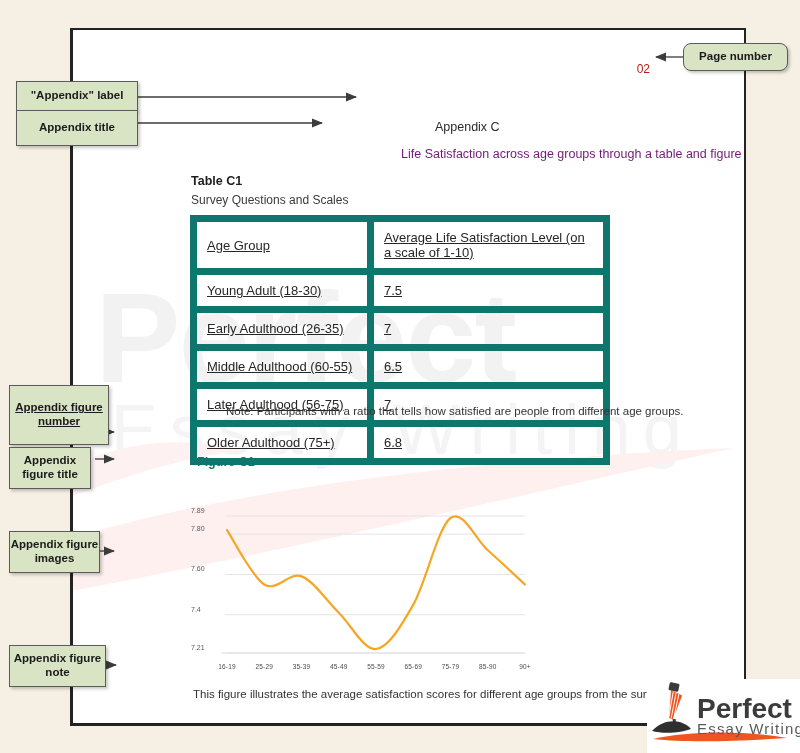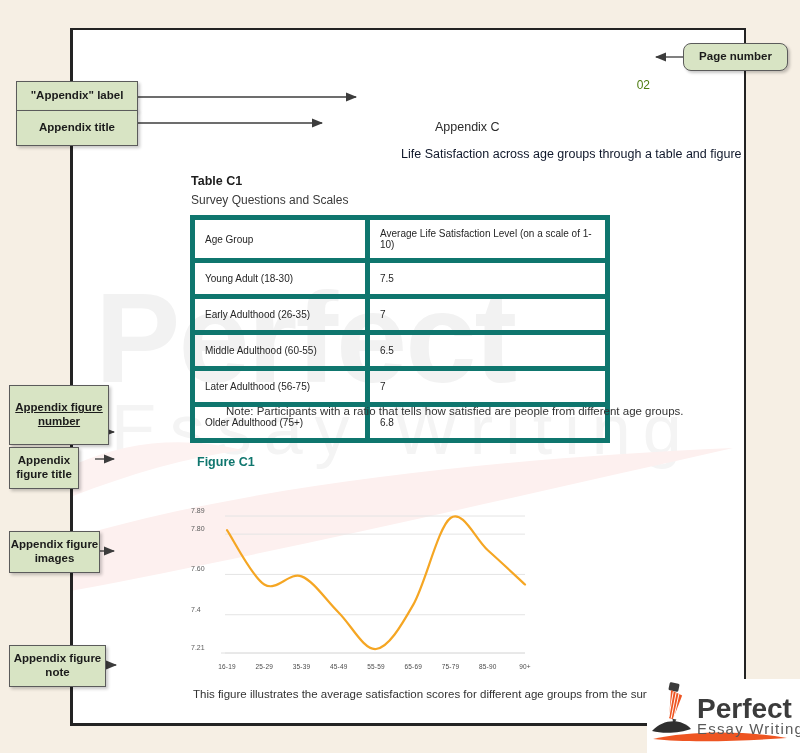--- a/index.html
+++ b/index.html
@@ -32,37 +32,37 @@
   }
   .wm-perfect{left:22px;top:244px;font-size:128px;line-height:1;}
   .wm-essay{left:38px;top:360px;font-size:70px;letter-spacing:12px;font-weight:400;color:#f4f4f4;}
   .wm-swoosh{
     position:absolute;left:-40px;top:400px;width:780px;height:200px;
     pointer-events:none;
   }
 
   
   .pagenum{
-    position:absolute;right:94px;top:48px;font-size:12px;color:#4d7c0f;
+    position:absolute;right:94px;top:32px;font-size:12px;color:#b91c1c;
   }
   .appendix-c{position:absolute;left:362px;top:90px;font-size:12.5px;color:#2b2b2b;}
-  .appendix-title{position:absolute;left:328px;top:117px;font-size:12.5px;color:#0f172a;}
+  .appendix-title{position:absolute;left:328px;top:117px;font-size:12.5px;color:#701a75;}
 
   .table-num{position:absolute;left:118px;top:144px;font-size:12.5px;font-weight:bold;color:#1d1d1d;}
   .table-title{position:absolute;left:118px;top:163px;font-size:12px;color:#3a3a3a;}
 
   table.survey{
     position:absolute;left:117px;top:185px;width:420px;
     border-collapse:collapse;background:transparent;
   }
   table.survey td{
-    border:5px solid #0f766e;
+    border:7px solid #0f766e;
     padding:8px 10px;
-    font-size:10px;color:#262626;
-    height:15px;vertical-align:middle;
+    font-size:13px;color:#262626;
+    height:15px;vertical-align:middle;text-decoration:underline;
   }
   table.survey td.c1{width:150px;}
 
   .table-note{position:absolute;left:118px;top:375px;font-size:11.5px;color:#333;margin-left:35px;}
 
   .fig-num{position:absolute;left:124px;top:425px;font-size:12.5px;font-weight:bold;color:#0f766e;}
   .fig-title{position:absolute;left:118px;top:452px;font-size:12px;color:#3a3a3a;}
   .fig-note{position:absolute;left:120px;top:658px;font-size:11.5px;color:#333;}
 
   
@@ -203,21 +203,21 @@
   </div>
 
   <div class="callout" style="left:16px;top:110px;width:122px;height:36px;">
     <span>Appendix title</span>
   </div>
 
   <div class="callout" style="left:9px;top:385px;width:100px;height:60px;text-decoration:underline;">
     <span>Appendix figure number</span>
   </div>
 
-  <div class="callout" style="left:9px;top:447px;width:70px;height:42px;">
+  <div class="callout" style="left:9px;top:447px;width:82px;height:42px;">
     <span>Appendix figure title</span>
   </div>
 
   <div class="callout" style="left:9px;top:531px;width:91px;height:42px;">
     <span>Appendix figure images</span>
   </div>
 
   <div class="callout" style="left:9px;top:645px;width:97px;height:42px;">
     <span>Appendix figure note</span>
   </div>

